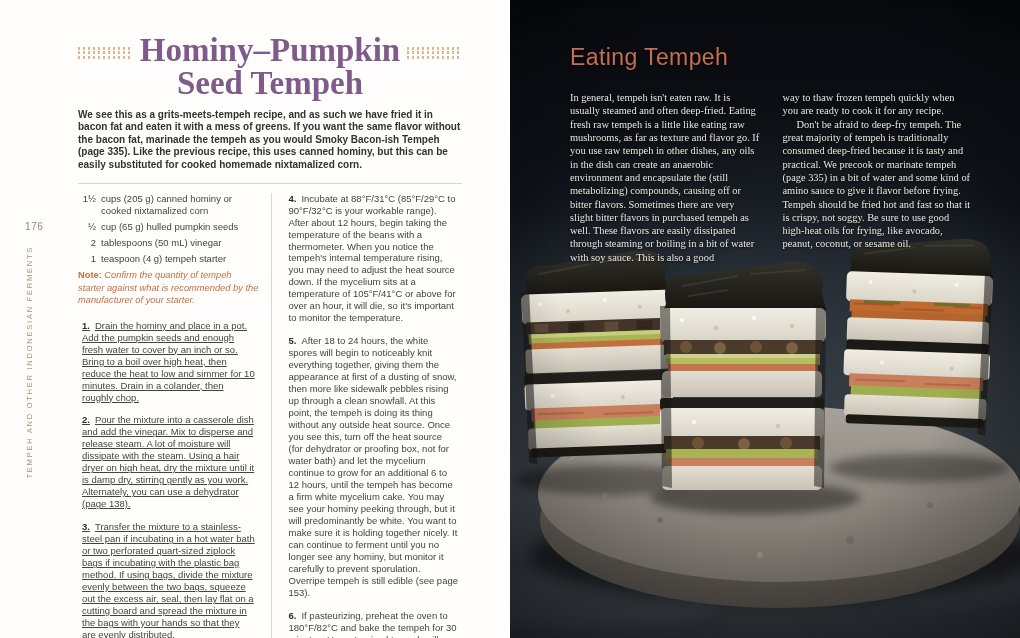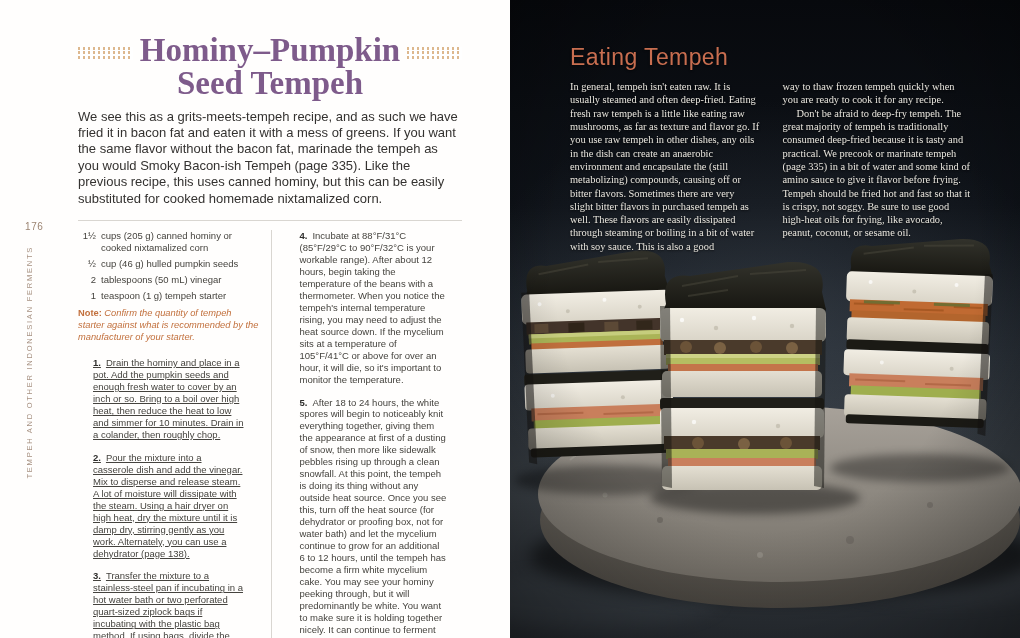--- a/index.html
+++ b/index.html
@@ -13,43 +13,43 @@
     font-size:7.6px;letter-spacing:1.7px;color:#a79182;white-space:nowrap;}
   .content{position:absolute;left:78px;top:34px;width:384px;}
   .title-row{display:flex;align-items:center;gap:7px;}
   .ornament{height:13px;flex:1;margin-top:6px;
     background:
       repeating-linear-gradient(0deg,#ffffff 0 1.5px,rgba(255,255,255,0) 1.5px 4.4px),
       repeating-linear-gradient(90deg,#ddb88e 0 2px,#ffffff 2px 5px);}
   .title{font-family:"Liberation Serif",serif;font-weight:600;color:#7e5b8b;
     font-size:33px;line-height:.98;white-space:nowrap;}
   .title-line2{text-align:center;margin-top:1px;}
-  .intro{margin-top:9px;font-size:13px;line-height:1.26;font-weight:400;color:#343230;}
+  .intro{margin-top:9px;font-size:10px;line-height:1.26;font-weight:700;color:#343230;}
   .full-rule{border:none;border-top:1px solid #d9d6d1;margin:11px 0 0;}
   .columns{display:flex;margin-top:9px;}
   .col-a{width:182px;padding-right:11px;}
   .col-b{width:178px;padding-left:13px;border-left:1px solid #d9d6d1;}
   .body-txt{font-size:9.5px;line-height:1.26;color:#45433e;}
   .ing-row{display:flex;margin-bottom:4px;}
   .ing-qty{width:18px;text-align:right;margin-right:5px;flex:none;color:#45433e;}
   .ing-text{flex:1;}
   .note{margin-top:5px;font-size:9.3px;line-height:1.3;color:#c2703d;}
   .note-label{font-weight:700;font-style:normal;}
   .note-body{font-style:italic;}
   .steps{margin-top:14px;text-decoration:underline;}
-  .step{margin:0 15px 11px;}
+  .step{margin:0 4px 11px;}
   .step-num{font-weight:700;color:#2e2d2b;margin-right:5px;}
 
   
   .page-right{position:relative;width:510px;height:638px;background:#0a0d12;}
   .photo-svg{position:absolute;left:0;top:0;width:510px;height:638px;}
   .overlay{position:absolute;left:60px;top:44px;width:402px;color:#eae7df;
     font-family:"Liberation Serif",serif;text-shadow:0 1px 2px rgba(0,0,0,.65);}
   .rp-title{font-family:"Liberation Sans",sans-serif;font-weight:500;color:#c86e50;
-    font-size:23px;letter-spacing:.4px;margin:0 0 9px;text-shadow:0 1px 2px rgba(0,0,0,.5);}
+    font-size:23px;letter-spacing:.4px;margin:0 0 20px;text-shadow:0 1px 2px rgba(0,0,0,.5);}
   .rp-cols{display:flex;gap:23px;}
   .rp-col{width:194px;font-size:10.4px;line-height:1.28;}
   .rp-col p{margin:0;}
   .rp-col .indent{text-indent:14px;}
 </style>
 </head>
 <body>
 
 <div class="spread">
 
@@ -71,29 +71,29 @@
       <div class="columns">
 
         <div class="col-a body-txt">
           <div class="ingredients">
             <div class="ing-row">
               <span class="ing-qty">1½</span>
               <span class="ing-text">cups (205 g) canned hominy or cooked nixtamalized corn</span>
             </div>
             <div class="ing-row">
               <span class="ing-qty">½</span>
-              <span class="ing-text">cup (46 g) hulled pumpkin seeds</span>
+              <span class="ing-text">cup (65 g) hulled pumpkin seeds</span>
             </div>
             <div class="ing-row">
               <span class="ing-qty">2</span>
               <span class="ing-text">tablespoons (50 mL) vinegar</span>
             </div>
             <div class="ing-row">
               <span class="ing-qty">1</span>
-              <span class="ing-text">teaspoon (1 g) tempeh starter</span>
+              <span class="ing-text">teaspoon (4 g) tempeh starter</span>
             </div>
           </div>
 
           <p class="note"><span class="note-label">Note:</span> <span class="note-body">Confirm the quantity of tempeh starter against what is recommended by the manufacturer of your starter.</span></p>
 
           <div class="steps">
             <p class="step"><span class="step-num">1.</span><span>Drain the hominy and place in a pot. Add the pumpkin seeds and enough fresh water to cover by an inch or so. Bring to a boil over high heat, then reduce the heat to low and simmer for 10 minutes. Drain in a colander, then roughly chop.</span></p>
             <p class="step"><span class="step-num">2.</span><span>Pour the mixture into a casserole dish and add the vinegar. Mix to disperse and release steam. A lot of moisture will dissipate with the steam. Using a hair dryer on high heat, dry the mixture until it is damp dry, stirring gently as you work. Alternately, you can use a dehydrator (page 138).</span></p>
             <p class="step"><span class="step-num">3.</span><span>Transfer the mixture to a stainless-steel pan if incubating in a hot water bath or two perforated quart-sized ziplock bags if incubating with the plastic bag method. If using bags, divide the mixture evenly between the two bags, squeeze out the excess air, seal, then lay flat on a cutting board and spread the mixture in the bags with your hands so that they are evenly distributed.</span></p>
           </div>

